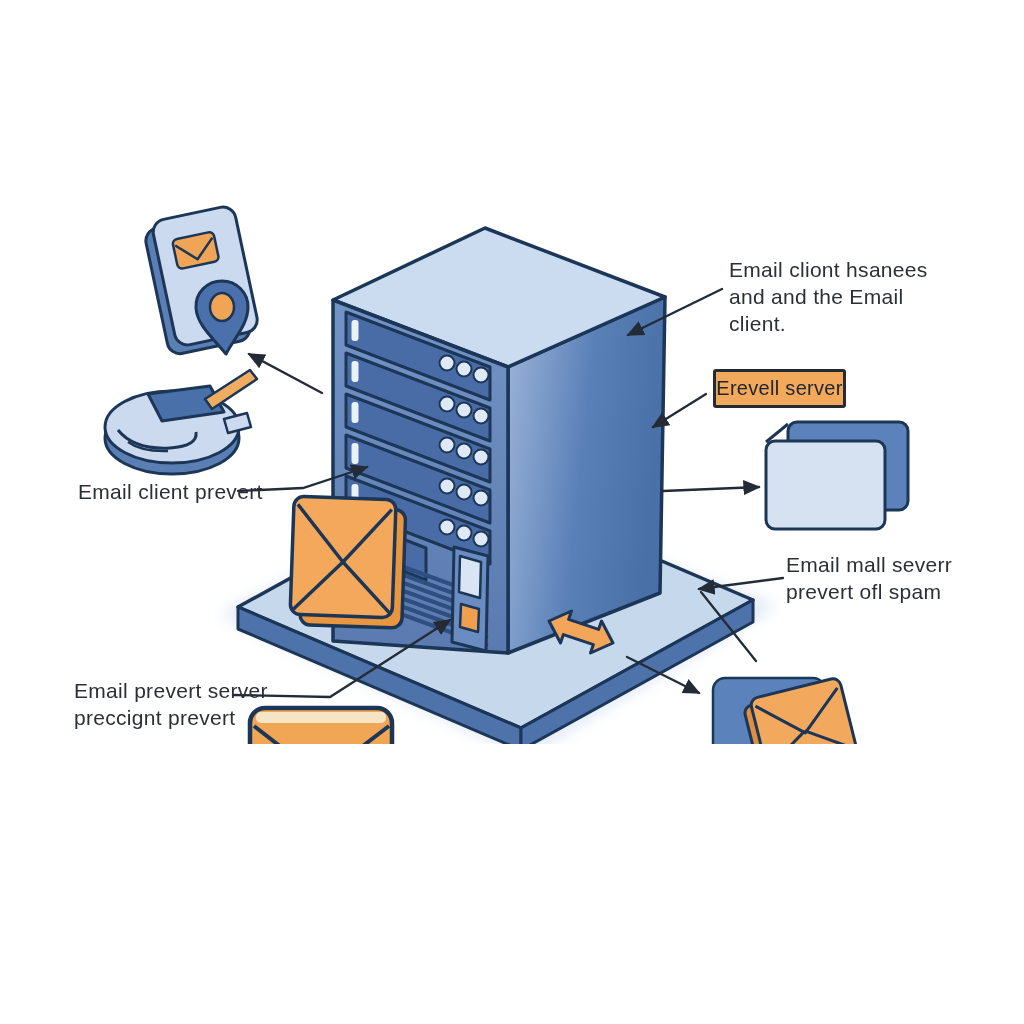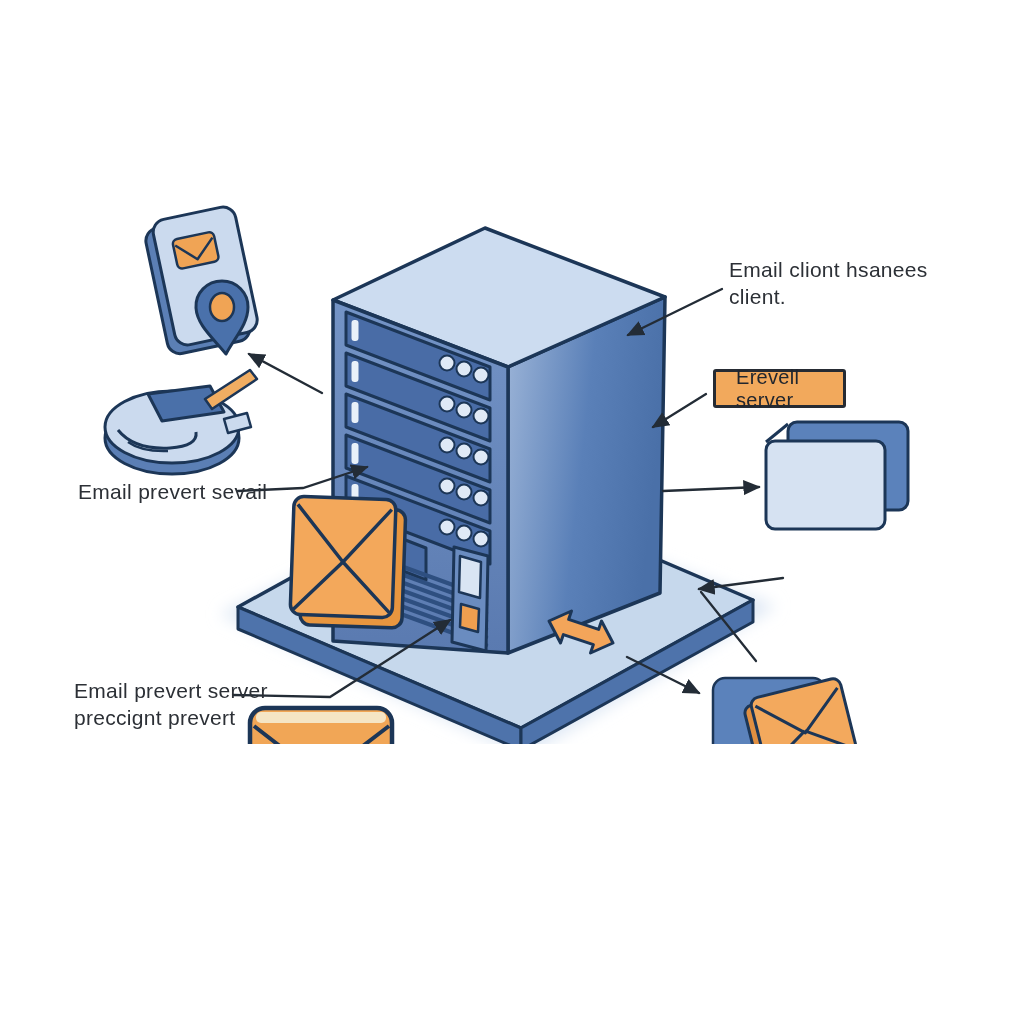--- a/index.html
+++ b/index.html
@@ -9,21 +9,21 @@
   }
   .canvas svg{position:absolute;left:0;top:0;}
   .note{
     position:absolute;color:#2c3036;font-size:21px;line-height:27px;
     letter-spacing:.3px;white-space:nowrap;
   }
   .badge{
     position:absolute;left:713px;top:369px;width:133px;height:39px;
     background:#f2a95c;border:3px solid #262b33;border-radius:3px;
     box-sizing:border-box;display:flex;align-items:center;justify-content:center;
-    font-size:20px;color:#21262e;letter-spacing:.3px;padding-left:20px;
+    font-size:20px;color:#21262e;letter-spacing:.3px;
   }
 </style>
 </head>
 <body>
 
 <div class="canvas">
 
 <svg width="1024" height="1024" viewBox="0 0 1024 1024">
   <defs>
     <marker id="ah" viewBox="0 0 10 10" refX="8.5" refY="5" markerWidth="8" markerHeight="8" orient="auto-start-reverse">
@@ -183,30 +183,35 @@
   <g stroke="#1c3657" stroke-linejoin="round">
     <rect x="250" y="708" width="142" height="102" rx="15" fill="#f1a656" stroke-width="4.5"></rect>
     <rect x="256" y="712" width="130" height="11" rx="5" fill="#f5e5c5" stroke="none"></rect>
     <path d="M254 726 L321 778 L389 726" fill="none" stroke-width="4"></path>
     <path d="M255 804 L321 778 M388 804 L321 778" fill="none" stroke-width="4"></path>
   </g>
 </svg>
 
 <div class="note" style="left:729px;top:256px;">
   <div>Email cliont hsanees</div>
+  <div>and and the Email</div>
   <div>client.</div>
 </div>
 
 <div class="badge">
   <span>Erevell server</span>
 </div>
 
+<div class="note" style="left:786px;top:551px;">
+  <div>Email mall severr</div>
+  <div>prevert ofl spam</div>
+</div>
 
 <div class="note" style="left:78px;top:478px;">
-  <div>Email prevert sevail</div>
+  <div>Email client prevert</div>
 </div>
 
 <div class="note" style="left:74px;top:677px;">
   <div>Email prevert server</div>
   <div>preccignt prevert</div>
 </div>
 
 </div>
 
 </body></html>

